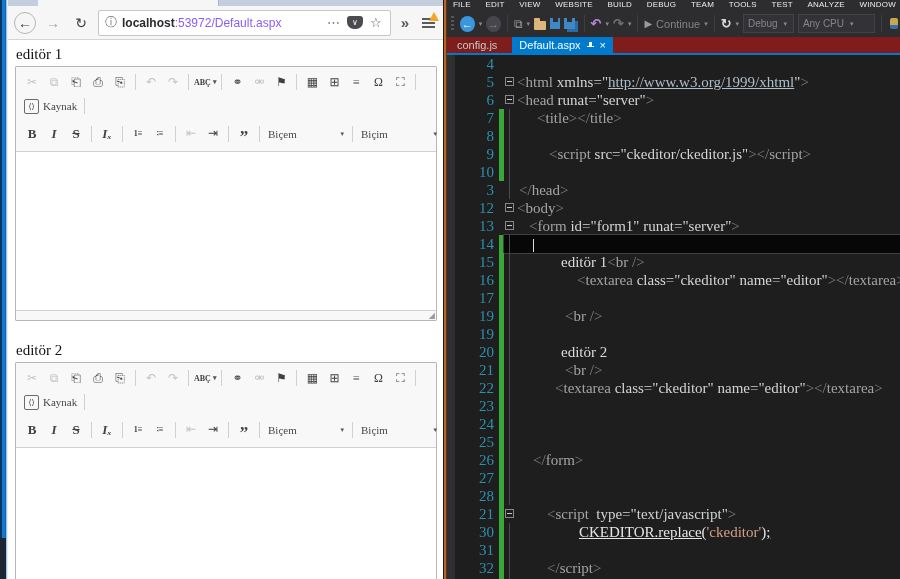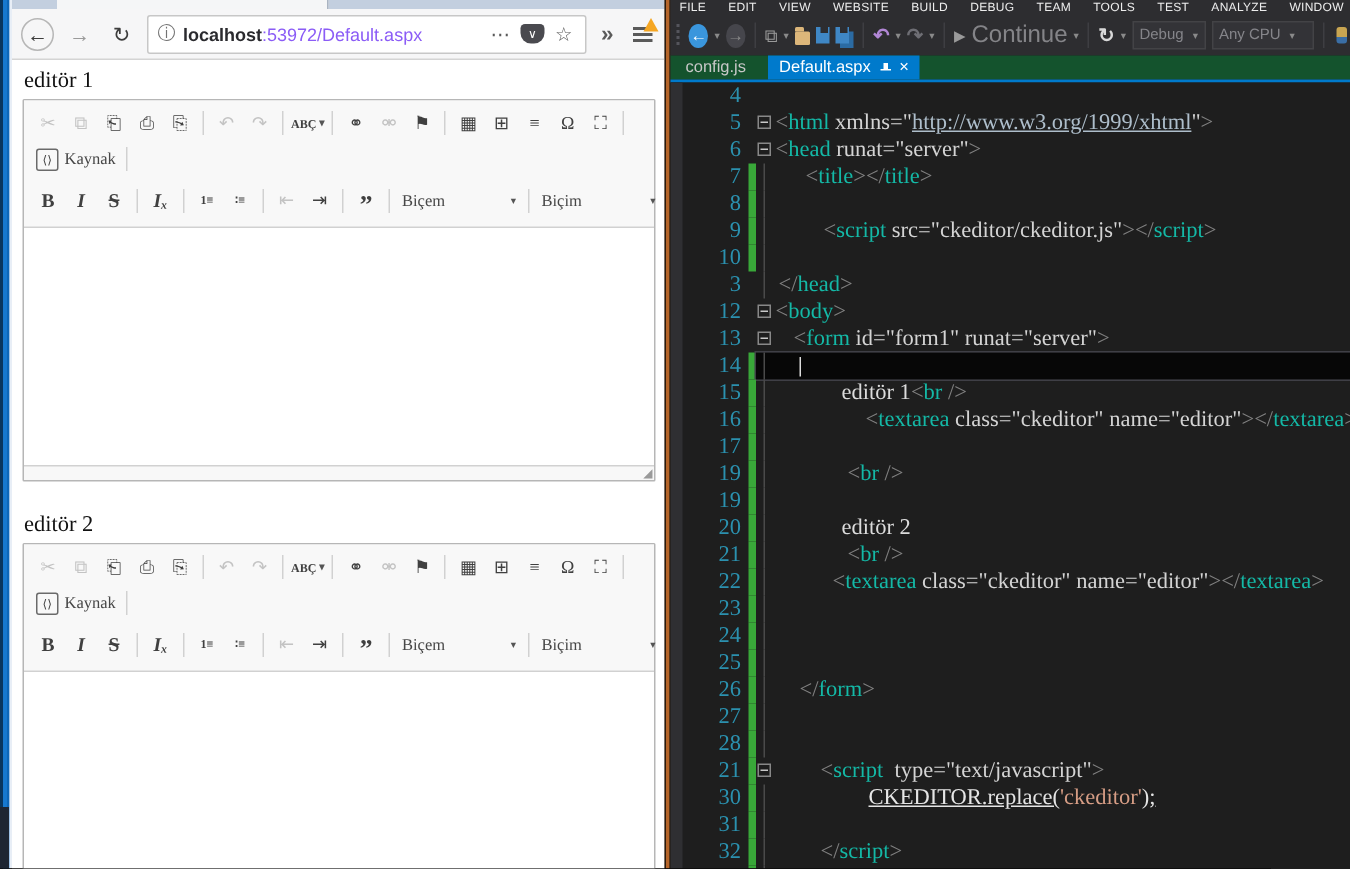--- a/index.html
+++ b/index.html
@@ -66,28 +66,28 @@
   .tbico{color:#9a9a9a;font-size:12px;display:flex;align-items:center;}
   .vssep{width:1px;height:17px;background:#3e3e42;margin:0 2px;flex:none;}
   .folder{width:13px;height:9px;background:#dcb67a;border-radius:1px;position:relative;margin-top:3px;}
   .folder::before{content:"";position:absolute;top:-3px;left:0;width:6px;height:3px;background:#dcb67a;border-radius:1px 1px 0 0;}
   .floppy{width:11px;height:11px;background:#3f87c5;position:relative;}
   .floppy::after{content:"";position:absolute;top:0;left:3px;width:5px;height:4px;background:#2d2d30;}
   .floppy.all{box-shadow:3px 3px 0 #2b6ba3;margin-right:3px;}
   .undo{color:#b287d6;font-size:13px;font-weight:bold;}
   .redo{color:#6e6e74;font-size:13px;font-weight:bold;}
   .play{color:#9a9a9a;font-size:10px;}
-  .cont-label{color:#848488;font-size:16px;}
+  .cont-label{color:#848488;font-size:11px;}
   .restart{color:#d8d8d8;font-size:13px;font-weight:bold;}
   .vscombo{height:17px;border:1px solid #434346;background:#333337;color:#85858a;font-size:10px;display:flex;align-items:center;padding:0 4px;}
   .vscombo .lbl{margin-right:6px;}
   .vscombo.debug{width:44px;}
   .vscombo.cpu{width:72px;}
   .goldtool{width:9px;height:11px;background:linear-gradient(180deg,#c8a551 60%,#3a6ea5 60%);border-radius:2px;margin-left:2px;}
-  .vs-tabs{height:16px;background:#14532d;display:flex;align-items:flex-end;padding-left:3px;gap:8px;flex:none;}
+  .vs-tabs{height:16px;background:#7f1d1d;display:flex;align-items:flex-end;padding-left:3px;gap:8px;flex:none;}
   .vs-tab{display:flex;align-items:center;gap:5px;height:16px;padding:0 7px;font-size:11px;color:#c8c8c8;}
   .vs-tab.active{background:#007acc;color:#fff;}
   .pin{display:inline-block;width:9px;height:9px;position:relative;}
   .pin::before{content:"";position:absolute;left:3px;top:1px;width:3px;height:4px;background:#fff;}
   .pin::after{content:"";position:absolute;left:1px;top:5px;width:7px;height:1px;background:#fff;}
   .tabclose{font-size:11px;color:#fff;}
   .vs-tabline{height:2px;background:#007acc;flex:none;}
   
   .vs-code{flex:1;position:relative;overflow:hidden;font-family:"Liberation Serif",serif;font-size:15px;background:#1e1e1e;}
   .gutterbg{position:absolute;left:0;top:0;width:8px;height:100%;background:#2f2f32;}
@@ -96,21 +96,21 @@
   .cl .chg{width:5px;flex:none;}
   .cl .chg.on{background:#39a839;}
   .cl .rest{flex:1;display:flex;min-width:0;}
   .cl .out{width:13px;flex:none;position:relative;}
   .cl .out.line::before{content:"";position:absolute;left:5px;top:0;bottom:0;width:1px;background:#4a4a4a;}
   .cl .out .obox{position:absolute;left:1px;top:4px;width:9px;height:9px;border:1px solid #888;background:#1e1e1e;box-sizing:border-box;}
   .cl .out .obox::after{content:"";position:absolute;left:1px;top:3px;width:5px;height:1px;background:#c8c8c8;}
   .cl .txt{white-space:pre;flex:1;min-width:0;}
   .cl.cur .rest{background:#070707;outline:1px solid #3f3f46;}
   .caretbar{display:inline-block;width:1px;height:13px;background:#dcdcdc;vertical-align:middle;}
-  .p{color:#808080;} .t{color:#14b8a6;text-align:center;} .a{color:#d4d4d4;} .v{color:#d4d4d4;}
+  .p{color:#808080;} .t{color:#a3a3a3;text-align:center;} .a{color:#d4d4d4;} .v{color:#d4d4d4;}
   .u{color:#aebecb;text-decoration:underline;} .x{color:#dcdcdc;} .s{color:#d69d85;} .w{color:#e5e5e5;text-decoration:underline;}
 </style>
 </head>
 <body>
 
 <div id="screen">
 
   <div class="desktop"></div>
   <div class="taskbar-sliver"></div>
 

